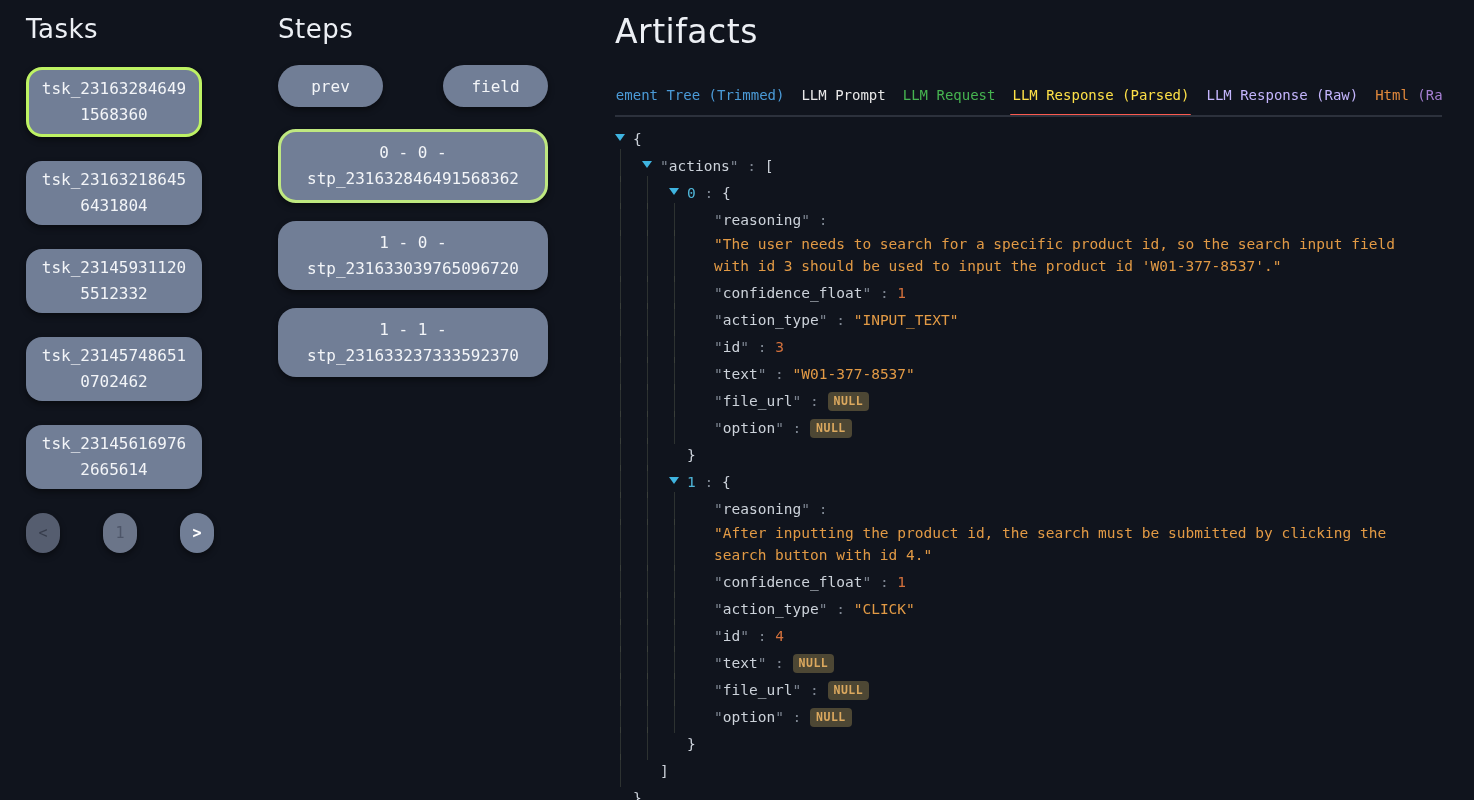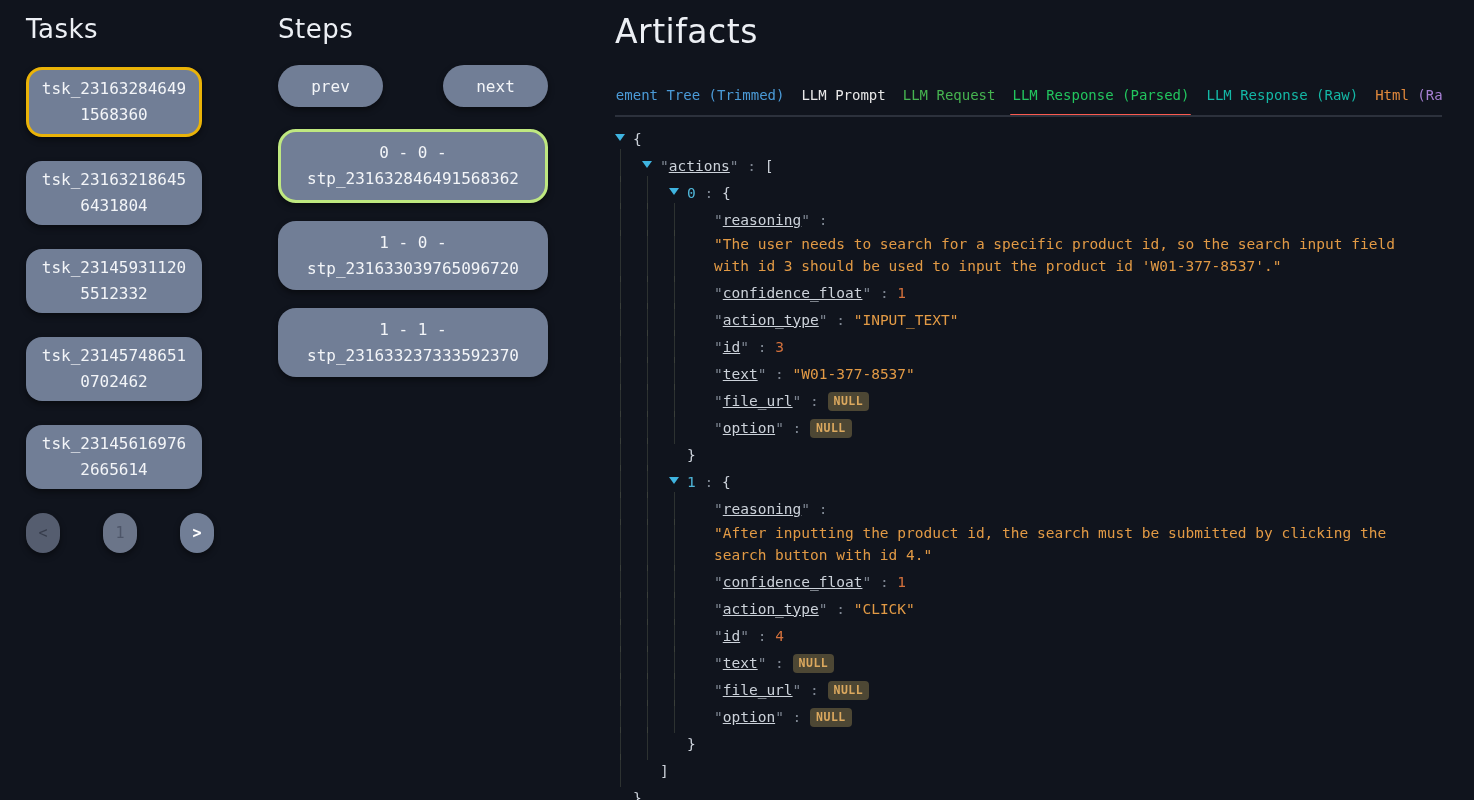--- a/index.html
+++ b/index.html
@@ -30,21 +30,21 @@
   }
 
   
   .task-list { margin-top:23px; }
   .task-btn {
     display:block; width:176px; min-height:64px;
     border-radius:16px; margin-bottom:24px;
     font-size:16px; line-height:26px; padding:6px 12px;
     word-break:break-all;
   }
-  .task-btn.selected { border:3px solid #eab308; }
+  .task-btn.selected { border:3px solid #bef264; }
 
   .pagination { display:flex; width:188px; justify-content:space-between; margin-top:2px; }
   .pg-btn {
     width:34px; height:40px; border-radius:17px; border:none;
     font-size:15px; font-family:"DejaVu Sans Mono", monospace;
     box-shadow:0 3px 6px rgba(0,0,0,.45); cursor:pointer;
   }
   .pg-btn.disabled { background:#555d6f; color:#363c4b; }
   .pg-btn.current  { background:#6b7589; color:#4d5568; }
   .pg-btn.nav      { background:#717e96; color:#ffffff; font-weight:bold; }
@@ -81,21 +81,21 @@
   .jline { position:relative; line-height:22px; padding:2.5px 20px 2.5px 0; }
   .jline.tight { padding-top:0; padding-bottom:2px; }
   .guide { position:absolute; top:-3px; bottom:-3px; width:1px; background:#454a42; opacity:.55; }
   .tri {
     position:absolute; top:9px; width:0; height:0; cursor:pointer;
     border-left:5.5px solid transparent; border-right:5.5px solid transparent;
     border-top:7px solid #3fb4e0;
   }
   .tk-p { color:#ccd2da; }
   .tk-q { color:#7e8692; }
-  .tk-k { color:#ccd2da;text-decoration:underline; }
+  .tk-k { color:#ccd2da; }
   .tk-c { color:#7e8692; white-space:pre; }
   .tk-s { color:#e29a45; }
   .tk-d { color:#d4713c; }
   .tk-x { color:#4fb6d8; }
   .tk-n {
     display:inline-block; background:#4d4734; color:#dca95f;
     font-size:11.5px; font-weight:bold; line-height:1;
     padding:3.5px 6px; border-radius:4px; letter-spacing:.5px;
     vertical-align:1px;
   }
@@ -116,37 +116,37 @@
     <button class="pg-btn disabled">&lt;</button>
     <button class="pg-btn current">1</button>
     <button class="pg-btn nav">&gt;</button>
   </div>
 </div>
 
 <div class="steps-col">
   <h1>Steps</h1>
   <div class="pn-row">
     <button class="btn pn-btn">prev</button>
-    <button class="btn pn-btn">next</button>
+    <button class="btn pn-btn">field</button>
   </div>
   <div class="step-list">
       <button class="btn step-btn selected">0 - 0 - stp_231632846491568362</button>
       <button class="btn step-btn">1 - 0 - stp_231633039765096720</button>
       <button class="btn step-btn">1 - 1 - stp_231633237333592370</button>
     </div>
 </div>
 
 <div class="artifacts-col">
   <h1 style="font-size:33px">Artifacts</h1>
   <div class="tabs-row">
       <span class="tab clip-first"><span style="color: rgb(75, 155, 216);">Element Tree (Trimmed)</span></span>
       <span class="tab"><span style="color: rgb(232, 232, 232);">LLM Prompt</span></span>
       <span class="tab"><span style="color: rgb(70, 180, 80);">LLM Request</span></span>
-      <span class="tab active"><span style="color: #22c55e;">LLM Response (Parsed)</span></span>
-      <span class="tab"><span style="color: #14b8a6;">LLM Response (Raw)</span></span>
+      <span class="tab active"><span style="color: #fde047;">LLM Response (Parsed)</span></span>
+      <span class="tab"><span style="color: #c4b5fd;">LLM Response (Raw)</span></span>
       <span class="tab"><span style="color: rgb(224, 136, 60);">Html</span><span style="color: rgb(167, 127, 212);"> (Raw)</span></span>
     </div>
   <div class="json-viewer">
       <div class="jline" style="padding-left: 18px;"><span class="tri" style="left: 0px;"></span><span class="tk-p">{</span></div>
       <div class="jline" style="padding-left: 45px;"><span class="guide" style="left: 5px;"></span><span class="tri" style="left: 27px;"></span><span class="tk-q">"</span><span class="tk-k">actions</span><span class="tk-q">"</span><span class="tk-c"> : </span><span class="tk-p">[</span></div>
       <div class="jline" style="padding-left: 72px;"><span class="guide" style="left: 5px;"></span><span class="guide" style="left: 32px;"></span><span class="tri" style="left: 54px;"></span><span class="tk-x">0</span><span class="tk-c"> : </span><span class="tk-p">{</span></div>
       <div class="jline" style="padding-left: 99px;"><span class="guide" style="left: 5px;"></span><span class="guide" style="left: 32px;"></span><span class="guide" style="left: 59px;"></span><span class="tk-q">"</span><span class="tk-k">reasoning</span><span class="tk-q">"</span><span class="tk-c"> :</span></div>
       <div class="jline tight" style="padding-left: 99px;"><span class="guide" style="left: 5px;"></span><span class="guide" style="left: 32px;"></span><span class="guide" style="left: 59px;"></span><span class="tk-s">"The user needs to search for a specific product id, so the search input field with id 3 should be used to input the product id 'W01-377-8537'."</span></div>
       <div class="jline" style="padding-left: 99px;"><span class="guide" style="left: 5px;"></span><span class="guide" style="left: 32px;"></span><span class="guide" style="left: 59px;"></span><span class="tk-q">"</span><span class="tk-k">confidence_float</span><span class="tk-q">"</span><span class="tk-c"> : </span><span class="tk-d">1</span></div>
       <div class="jline" style="padding-left: 99px;"><span class="guide" style="left: 5px;"></span><span class="guide" style="left: 32px;"></span><span class="guide" style="left: 59px;"></span><span class="tk-q">"</span><span class="tk-k">action_type</span><span class="tk-q">"</span><span class="tk-c"> : </span><span class="tk-s">"INPUT_TEXT"</span></div>

